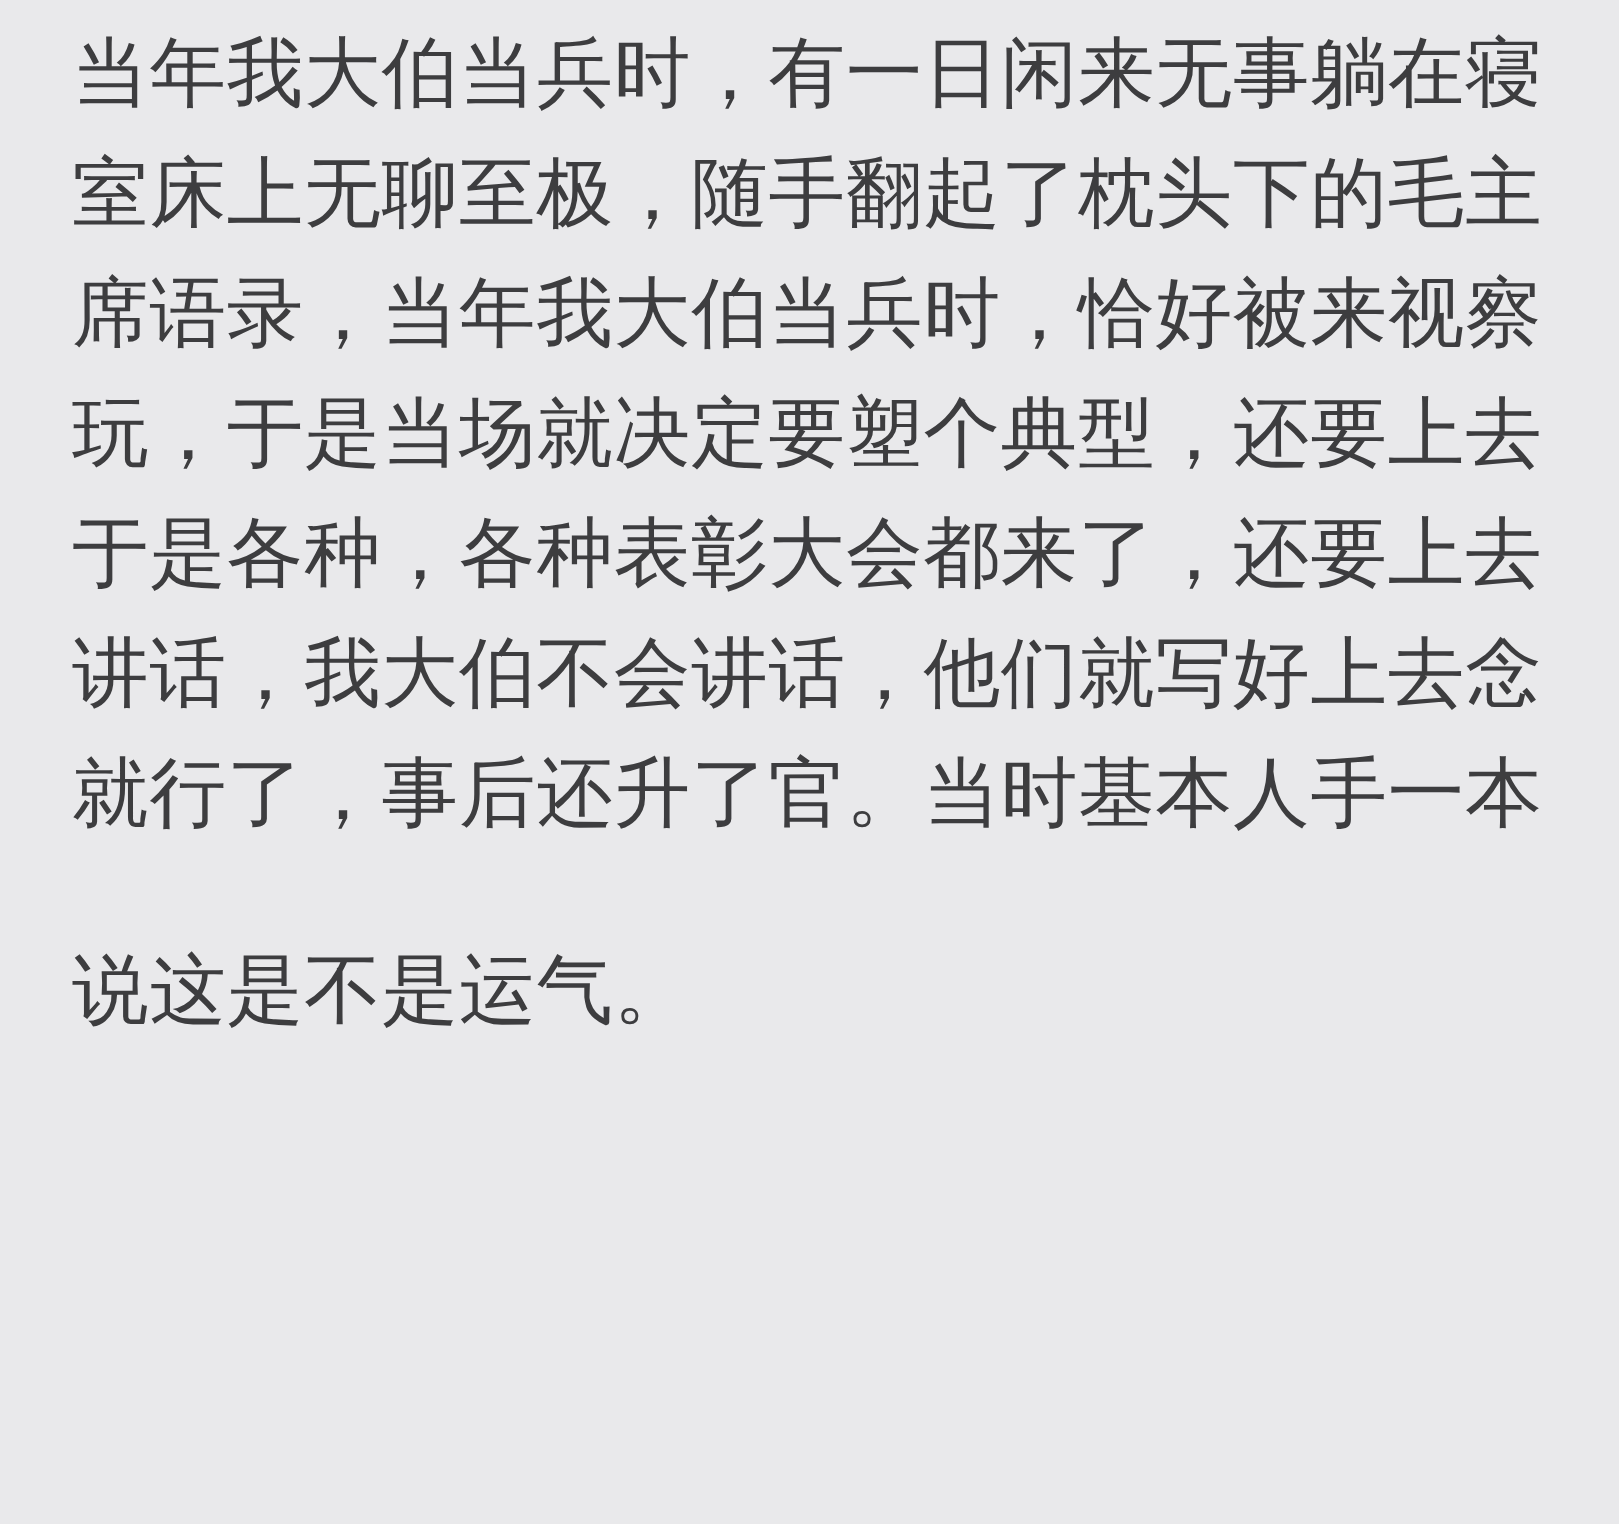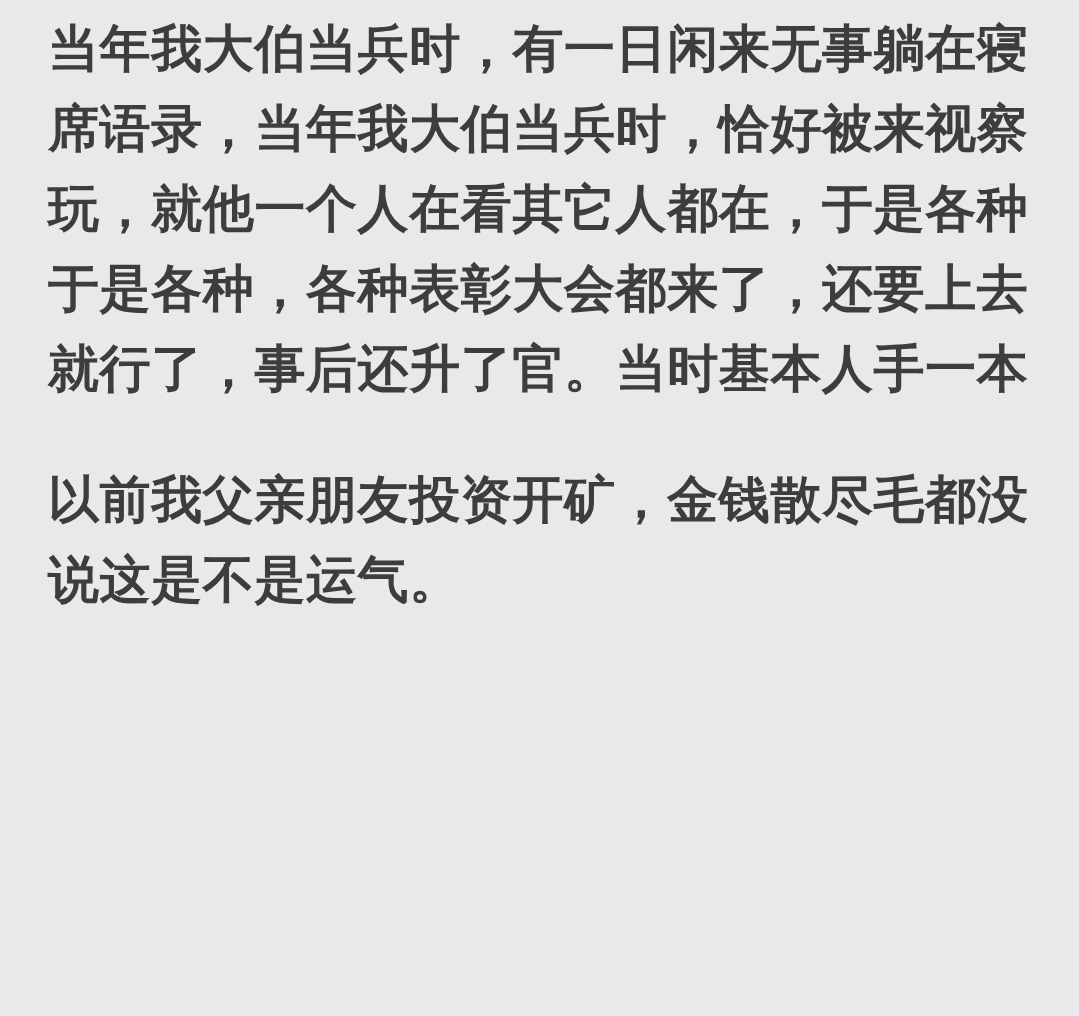--- a/index.html
+++ b/index.html
@@ -1,15 +1,15 @@
 <!DOCTYPE html>
 <html><head>
 <meta charset="utf-8">
 <style>
-  * { margin: 0; padding: 0; box-sizing: border-box; font-weight: bold; }
+  * { margin: 0; padding: 0; box-sizing: border-box; }
 
   html, body {
     width: 1079px;
     height: 1016px;
     overflow: hidden;
   }
 
   body {
     background: #e9e9eb;
     font-family: "Liberation Sans", "DejaVu Sans", sans-serif;
@@ -35,24 +35,25 @@
     height: 80px;
   }
 </style>
 </head>
 <body>
 
 <div class="post-content">
 
   <div class="paragraph">
     <div class="text-line">当年我大伯当兵时，有一日闲来无事躺在寝</div>
+    <div class="text-line">室床上无聊至极，随手翻起了枕头下的毛主</div>
     <div class="text-line">席语录，当年我大伯当兵时，恰好被来视察</div>
-    <div class="text-line">玩，就他一个人在看其它人都在，于是各种</div>
+    <div class="text-line">玩，于是当场就决定要塑个典型，还要上去</div>
     <div class="text-line">于是各种，各种表彰大会都来了，还要上去</div>
+    <div class="text-line">讲话，我大伯不会讲话，他们就写好上去念</div>
     <div class="text-line">就行了，事后还升了官。当时基本人手一本</div>
   </div>
 
   <div class="paragraph">
-    <div class="text-line">以前我父亲朋友投资开矿，金钱散尽毛都没</div>
     <div class="text-line">说这是不是运气。</div>
   </div>
 
 </div>
 
 </body></html>

